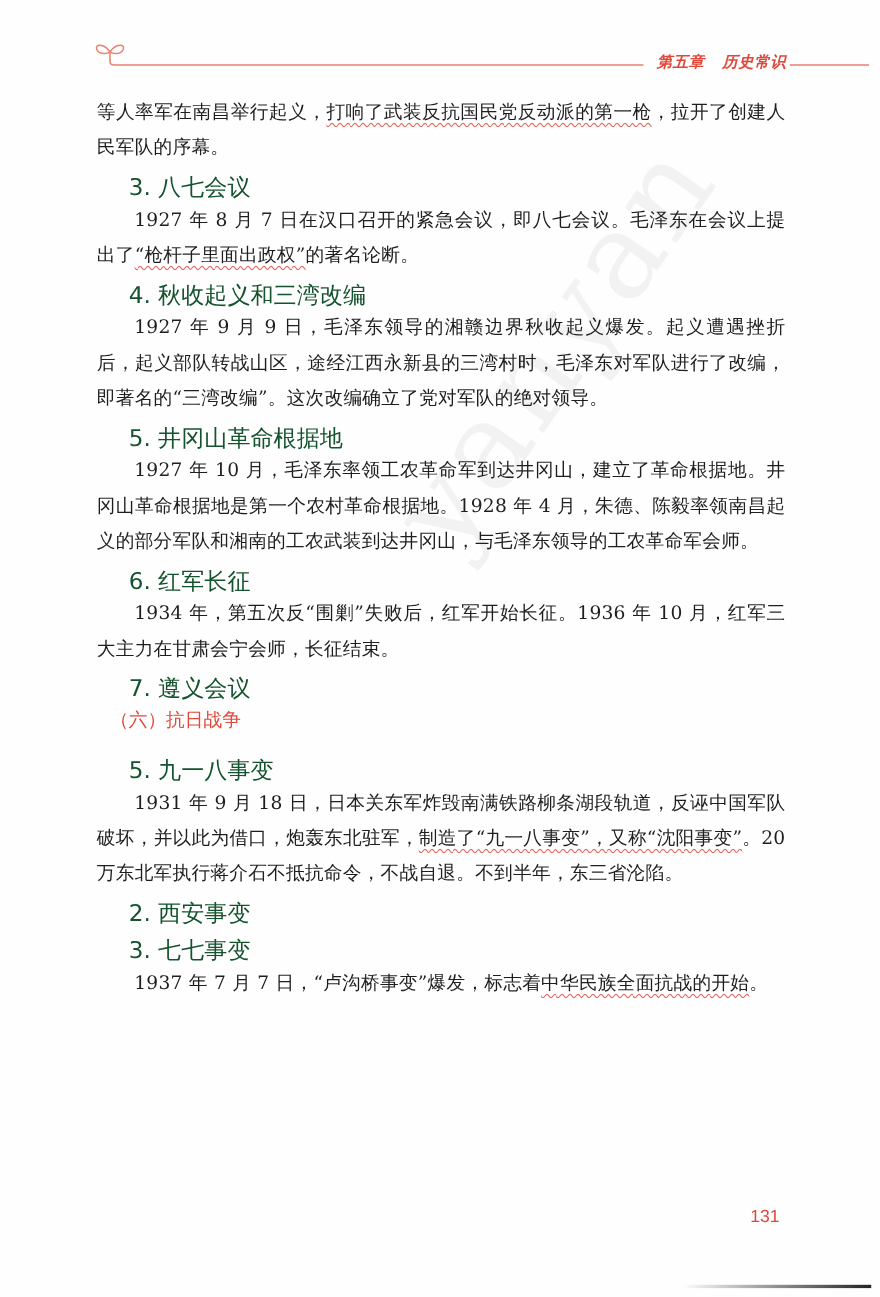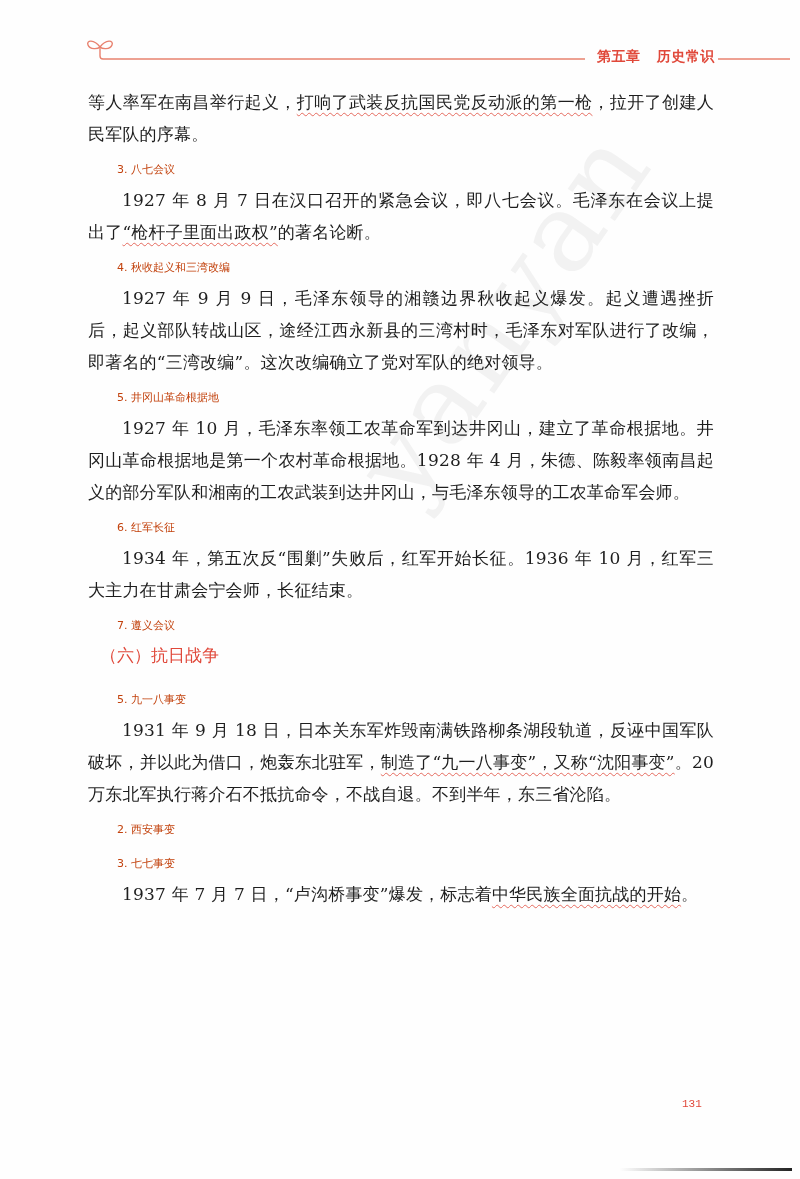--- a/index.html
+++ b/index.html
@@ -9,51 +9,52 @@
       font-family: "DejaVu Serif", "Liberation Serif", serif;
       color: #1e1e1e;
     }
     .header { position: absolute; left: 0; top: 0; width: 800px; height: 80px; }
     .header svg { position: absolute; left: 0; top: 0; }
     .chapter-title {
       position: absolute; left: 597px; top: 48px;
       font-family: "DejaVu Sans", "Liberation Sans", sans-serif;
       font-size: 14px; font-weight: bold; color: #e0483a; letter-spacing: 0.5px;
       white-space: pre;
+      font-style: italic;
     }
     .content { position: absolute; left: 88px; top: 86px; width: 626px; }
     .para {
       font-size: 17px; line-height: 32px; margin: 0; text-align: justify;
       text-indent: 2em; letter-spacing: 0.2px;
     }
     .para.cont { text-indent: 0; }
     .sub-heading {
       font-family: "DejaVu Sans", "Liberation Sans", sans-serif;
-      font-size: 11px; color: #c2410c; margin: 6px 0 0 29px; line-height: 28px;
+      font-size: 21px; color: #14532d; margin: 6px 0 0 29px; line-height: 28px;
     }
     .section-heading {
       font-family: "DejaVu Sans", "Liberation Sans", sans-serif;
       font-size: 17px; color: #e0483a; margin: 0 0 16px 12px; line-height: 30px;
     }
     .wavy {
       text-decoration: underline wavy #e56a5e;
       text-decoration-thickness: 1px;
       text-underline-offset: 4px;
     }
     .watermark {
       position: absolute; left: 330px; top: 450px;
       font-family: "DejaVu Serif", "Liberation Serif", serif;
       font-size: 110px; color: rgba(200,200,200,0.22);
       transform: rotate(-55deg); transform-origin: left top;
       pointer-events: none; letter-spacing: 4px;
     }
     .page-number {
       position: absolute; left: 682px; top: 1098px;
-      font-family: Liberation Mono, monospace;
-      font-size: 11px; color: #e0483a;
+      font-family: Liberation Sans, sans-serif;
+      font-size: 16px; color: #e0483a;
     }
     .bottom-edge {
       position: absolute; left: 620px; top: 1168px; width: 172px; height: 3px;
       background: linear-gradient(to right, rgba(40,40,40,0), #222);
     }
   </style>
 </head>
 <body>
 
 <div class="header">

